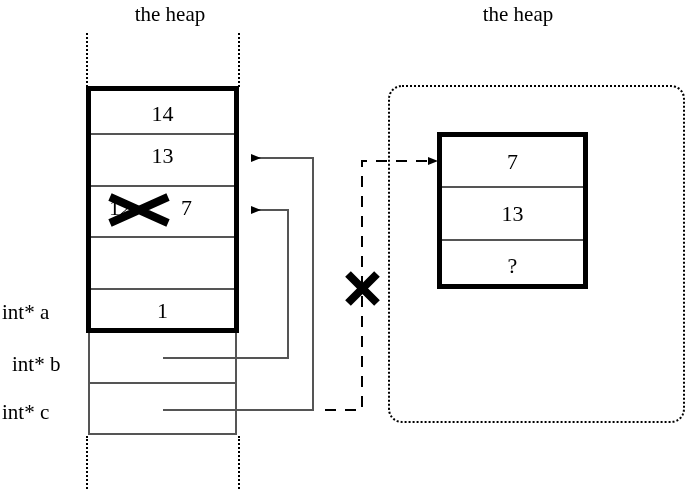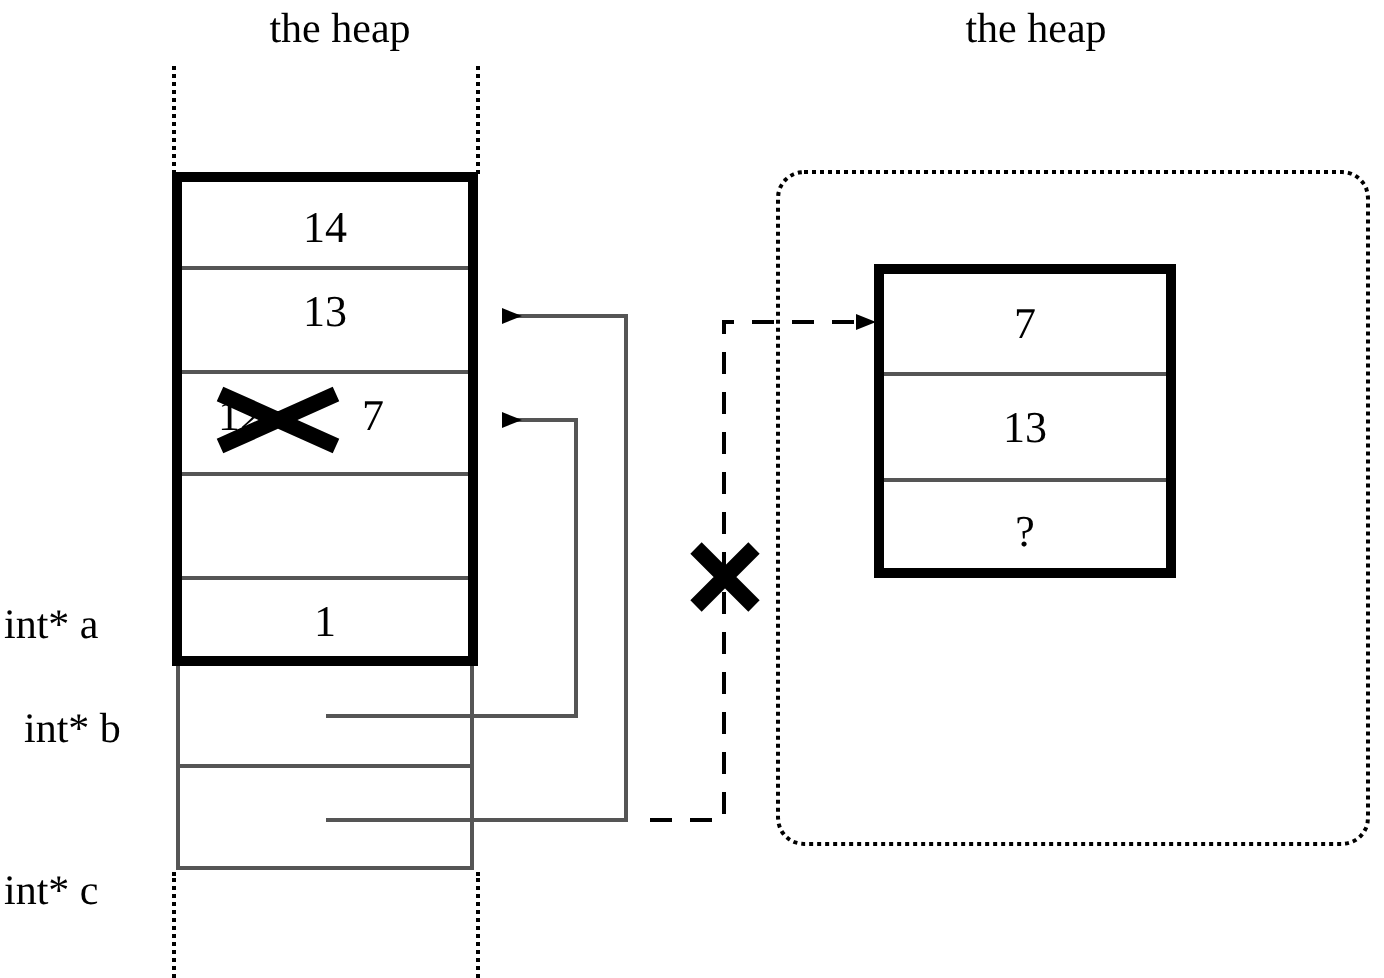--- a/index.html
+++ b/index.html
@@ -164,21 +164,21 @@
   <div id="heap-block">
     <div class="cell-div" style="top:49px"></div>
     <div class="cell-div" style="top:102px"></div>
     <div class="cell-text" style="top:12px">7</div>
     <div class="cell-text" style="top:64px">13</div>
     <div class="cell-text" style="top:116px">?</div>
   </div>
 
   <div class="varlabel" style="left:2px; top:300px;">int* a</div>
   <div class="varlabel" style="left:12px; top:352px;">int* b</div>
-  <div class="varlabel" style="left:2px; top:400px;margin-top:33px;">int* c</div>
+  <div class="varlabel" style="left:2px; top:400px;">int* c</div>
 
   <svg id="wires" viewBox="0 0 692 489">
     <defs>
       <marker id="arrow-solid" markerWidth="11" markerHeight="11" refX="10" refY="4" orient="auto" markerUnits="userSpaceOnUse">
         <path d="M10,0 L10,8 L0,4 z" fill="#000"></path>
       </marker>
       <marker id="arrow-right" markerWidth="11" markerHeight="11" refX="1" refY="4" orient="auto" markerUnits="userSpaceOnUse">
         <path d="M1,0 L1,8 L11,4 z" fill="#000"></path>
       </marker>
     </defs>

